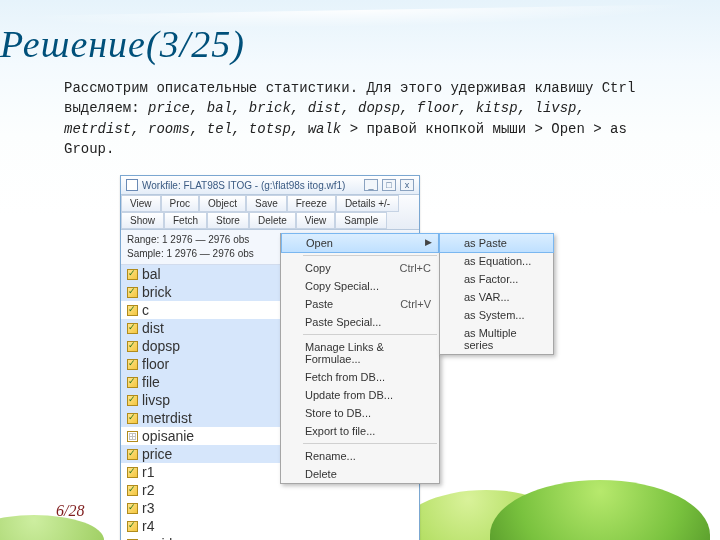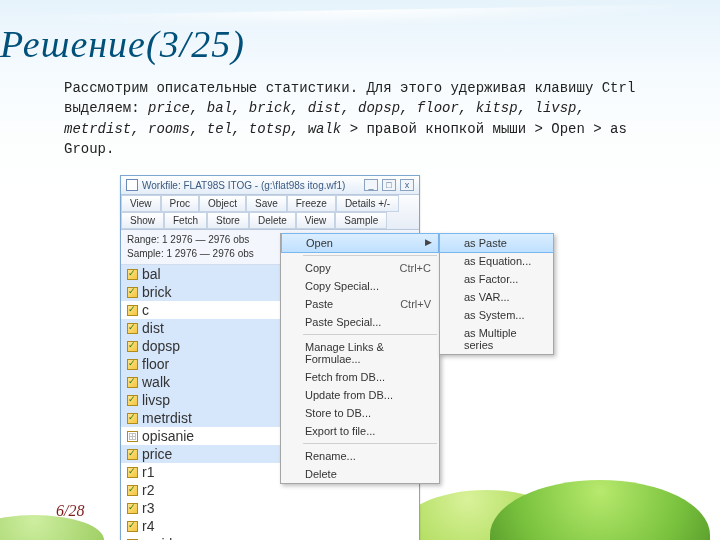--- a/index.html
+++ b/index.html
@@ -107,21 +107,21 @@
         <div class="wf-item sel">
           <span class="ic check"></span>
           <span>dopsp</span>
         </div>
         <div class="wf-item sel">
           <span class="ic check"></span>
           <span>floor</span>
         </div>
         <div class="wf-item sel">
           <span class="ic check"></span>
-          <span>walk</span>
+          <span>file</span>
         </div>
         <div class="wf-item sel">
           <span class="ic check"></span>
           <span>livsp</span>
         </div>
         <div class="wf-item sel">
           <span class="ic check"></span>
           <span>metrdist</span>
         </div>
         <div class="wf-item">

